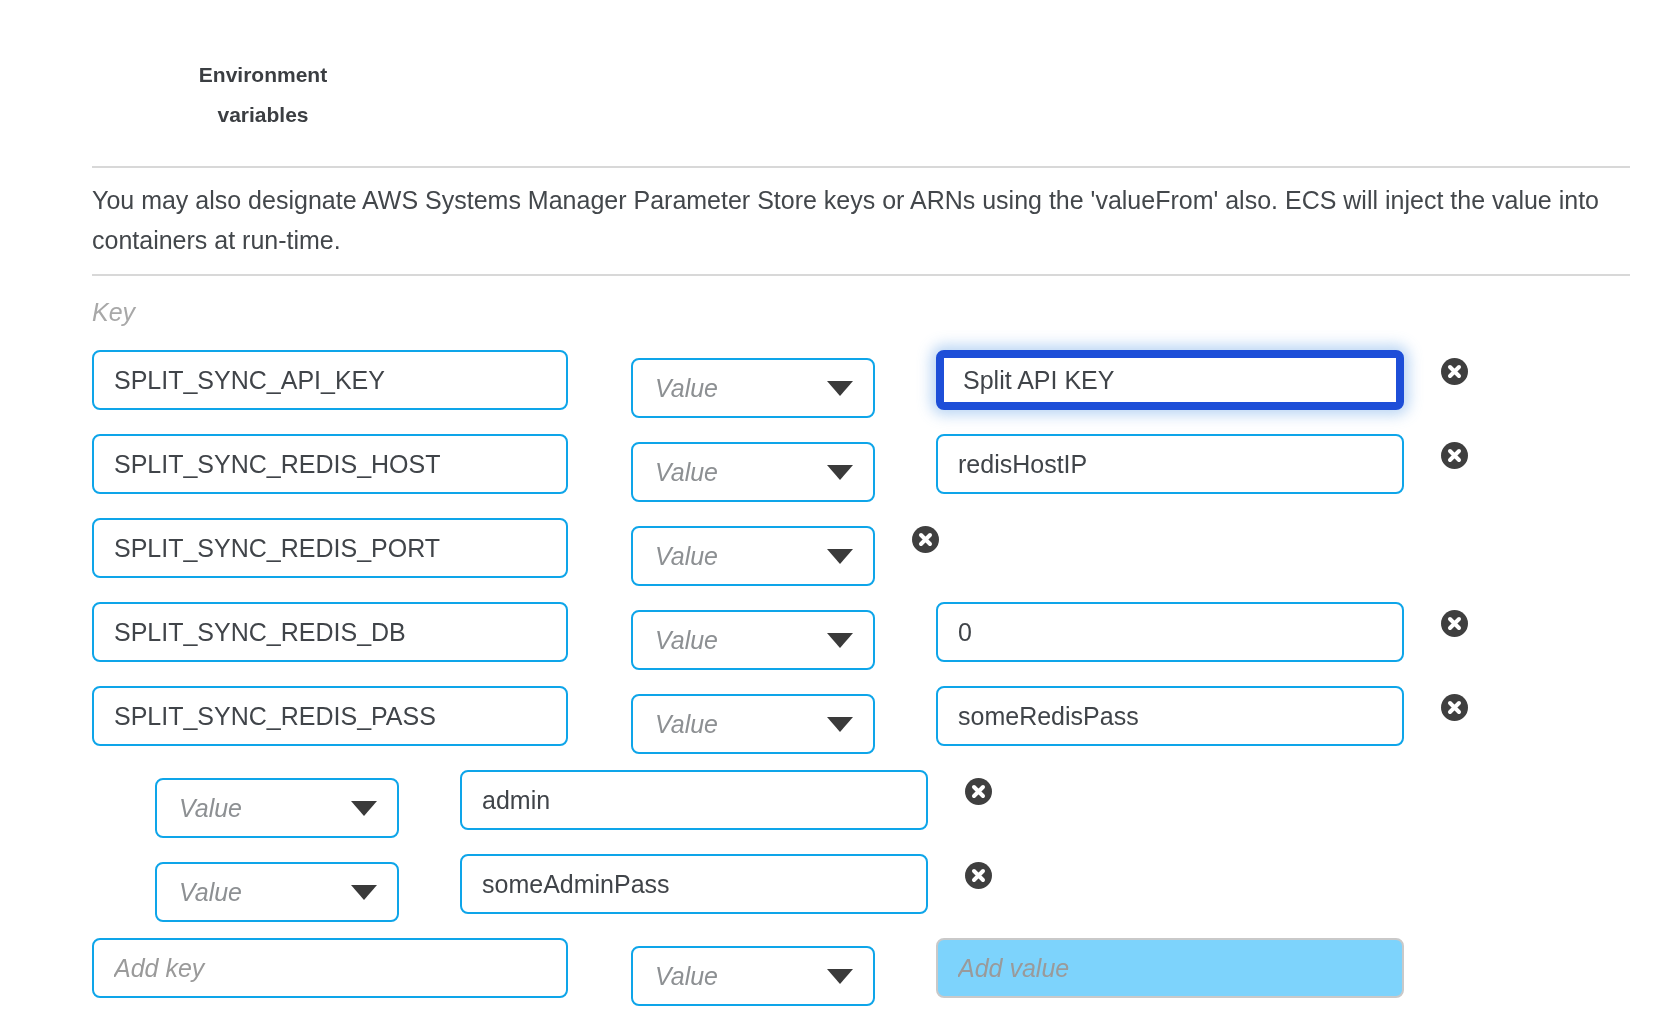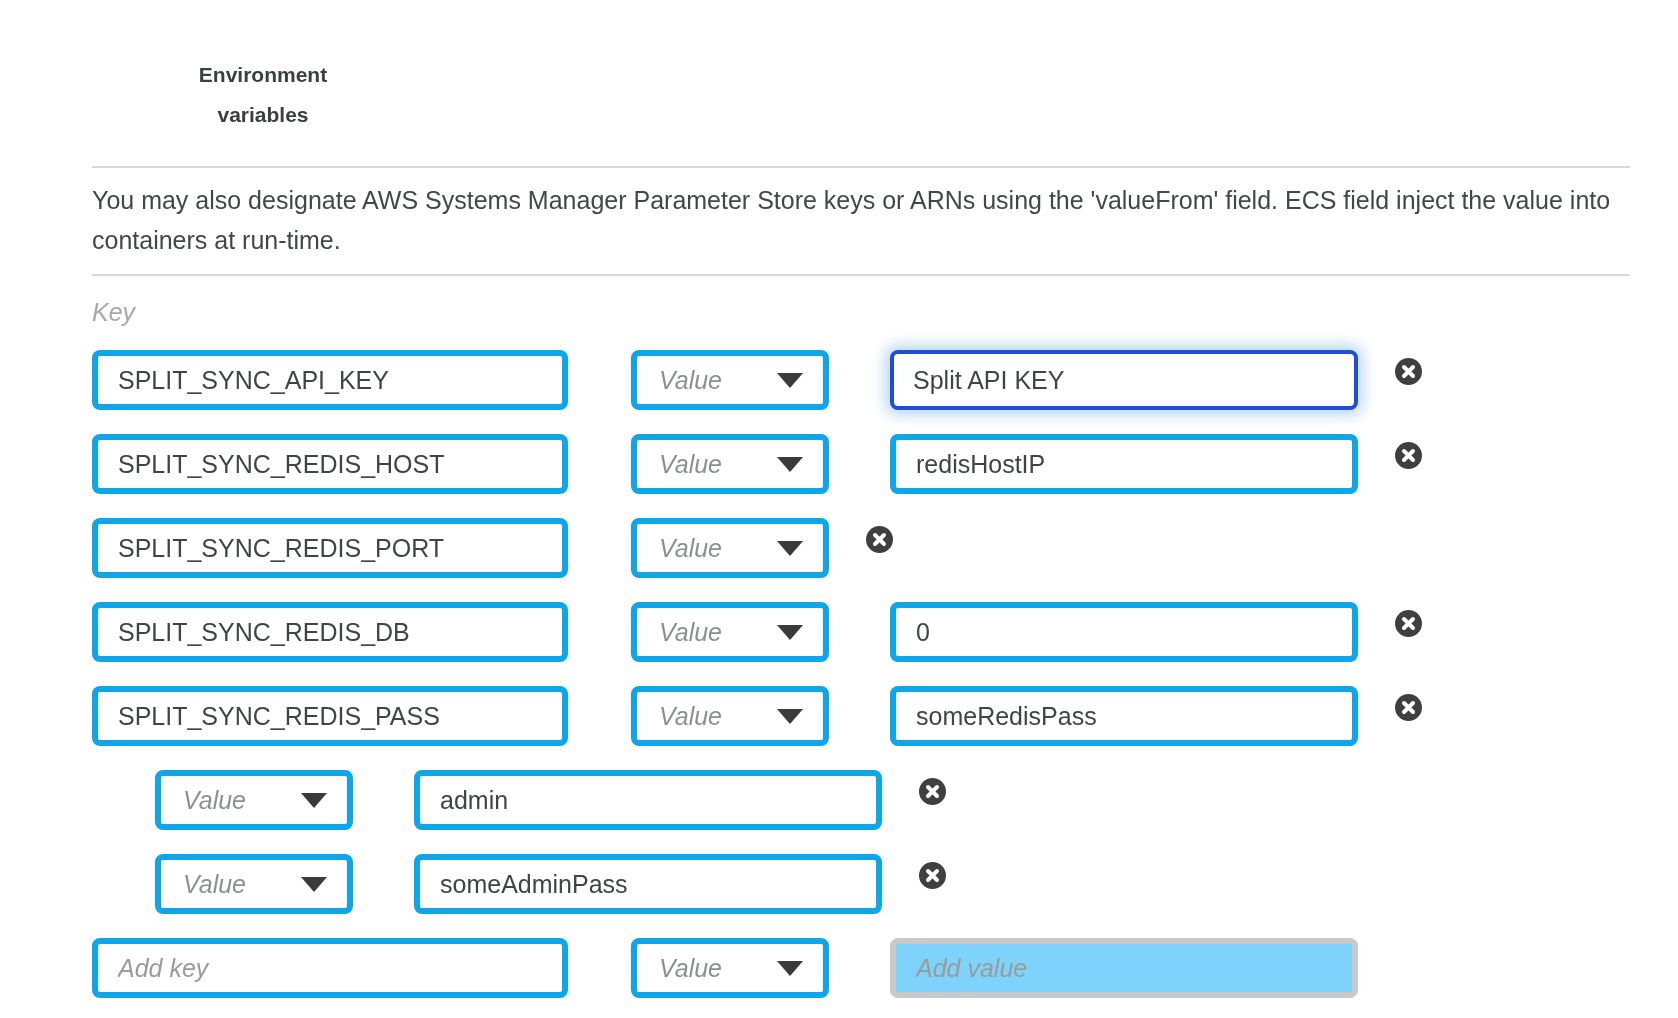--- a/index.html
+++ b/index.html
@@ -39,54 +39,55 @@
   }
   .rows { margin-top: 25px; }
   .env-row {
     display: flex;
     align-items: flex-start;
     height: 60px;
     margin-bottom: 24px;
   }
   .field {
     height: 60px;
-    border: 6px solid #0ea5e9;
+    border: 2px solid #0ea5e9;
     border-radius: 8px;
     background: #ffffff;
     font-family: "Liberation Sans", sans-serif;
     font-size: 25px;
     color: #404449;
     padding: 0 20px;
     outline: none;
   }
   input.field::placeholder { font-style: italic; color: #9a9a9a; opacity: 1; }
   .key-input { width: 476px; }
   .type-select {
     margin-left: 63px;
-    width: 198px;
+    width: 244px;
     display: flex;
     align-items: center;
     justify-content: space-between;
     padding: 0 20px 0 22px;
     cursor: pointer;
+    margin-top: 8px;
   }
   .type-select .type-label {
     font-style: italic;
     font-size: 25px;
     color: #8d9093;
   }
   .caret {
     width: 0; height: 0;
     border-left: 13px solid transparent;
     border-right: 13px solid transparent;
     border-top: 15px solid #3a3a3a;
   }
   .value-input { margin-left: 61px; width: 468px; }
   .value-input.focused {
-    border: 4px solid #1d4ed8;
+    border: 8px solid #1d4ed8;
     padding: 0 19px;
     box-shadow: 0 0 14px 5px rgba(94, 158, 228, 0.42);
   }
   .value-input.disabled { background: #7dd3fc; border-color: #c9c9c9; }
   .remove-btn {
     margin-left: 37px;
     margin-top: 8px;
     width: 27px; height: 27px;
     padding: 0; border: none; background: transparent;
     cursor: pointer;
@@ -96,21 +97,21 @@
   .remove-spacer { margin-left: 37px; width: 27px; height: 27px; }
 </style>
 </head>
 <body>
 
 <div class="title-block">Environment variables</div>
 
 <div class="content">
   <div class="hairline hr-top"></div>
 
-  <p class="help-text">You may also designate AWS Systems Manager Parameter Store keys or ARNs using the 'valueFrom' field. ECS field inject the value into containers at run-time.</p>
+  <p class="help-text">You may also designate AWS Systems Manager Parameter Store keys or ARNs using the 'valueFrom' also. ECS will inject the value into containers at run-time.</p>
 
   <div class="hairline hr-bottom"></div>
 
   <div class="key-col-label">Key</div>
 
   <div class="rows">
 
     <div class="env-row">
       <input class="field key-input" value="SPLIT_SYNC_API_KEY" style="">
       <div class="field type-select">

